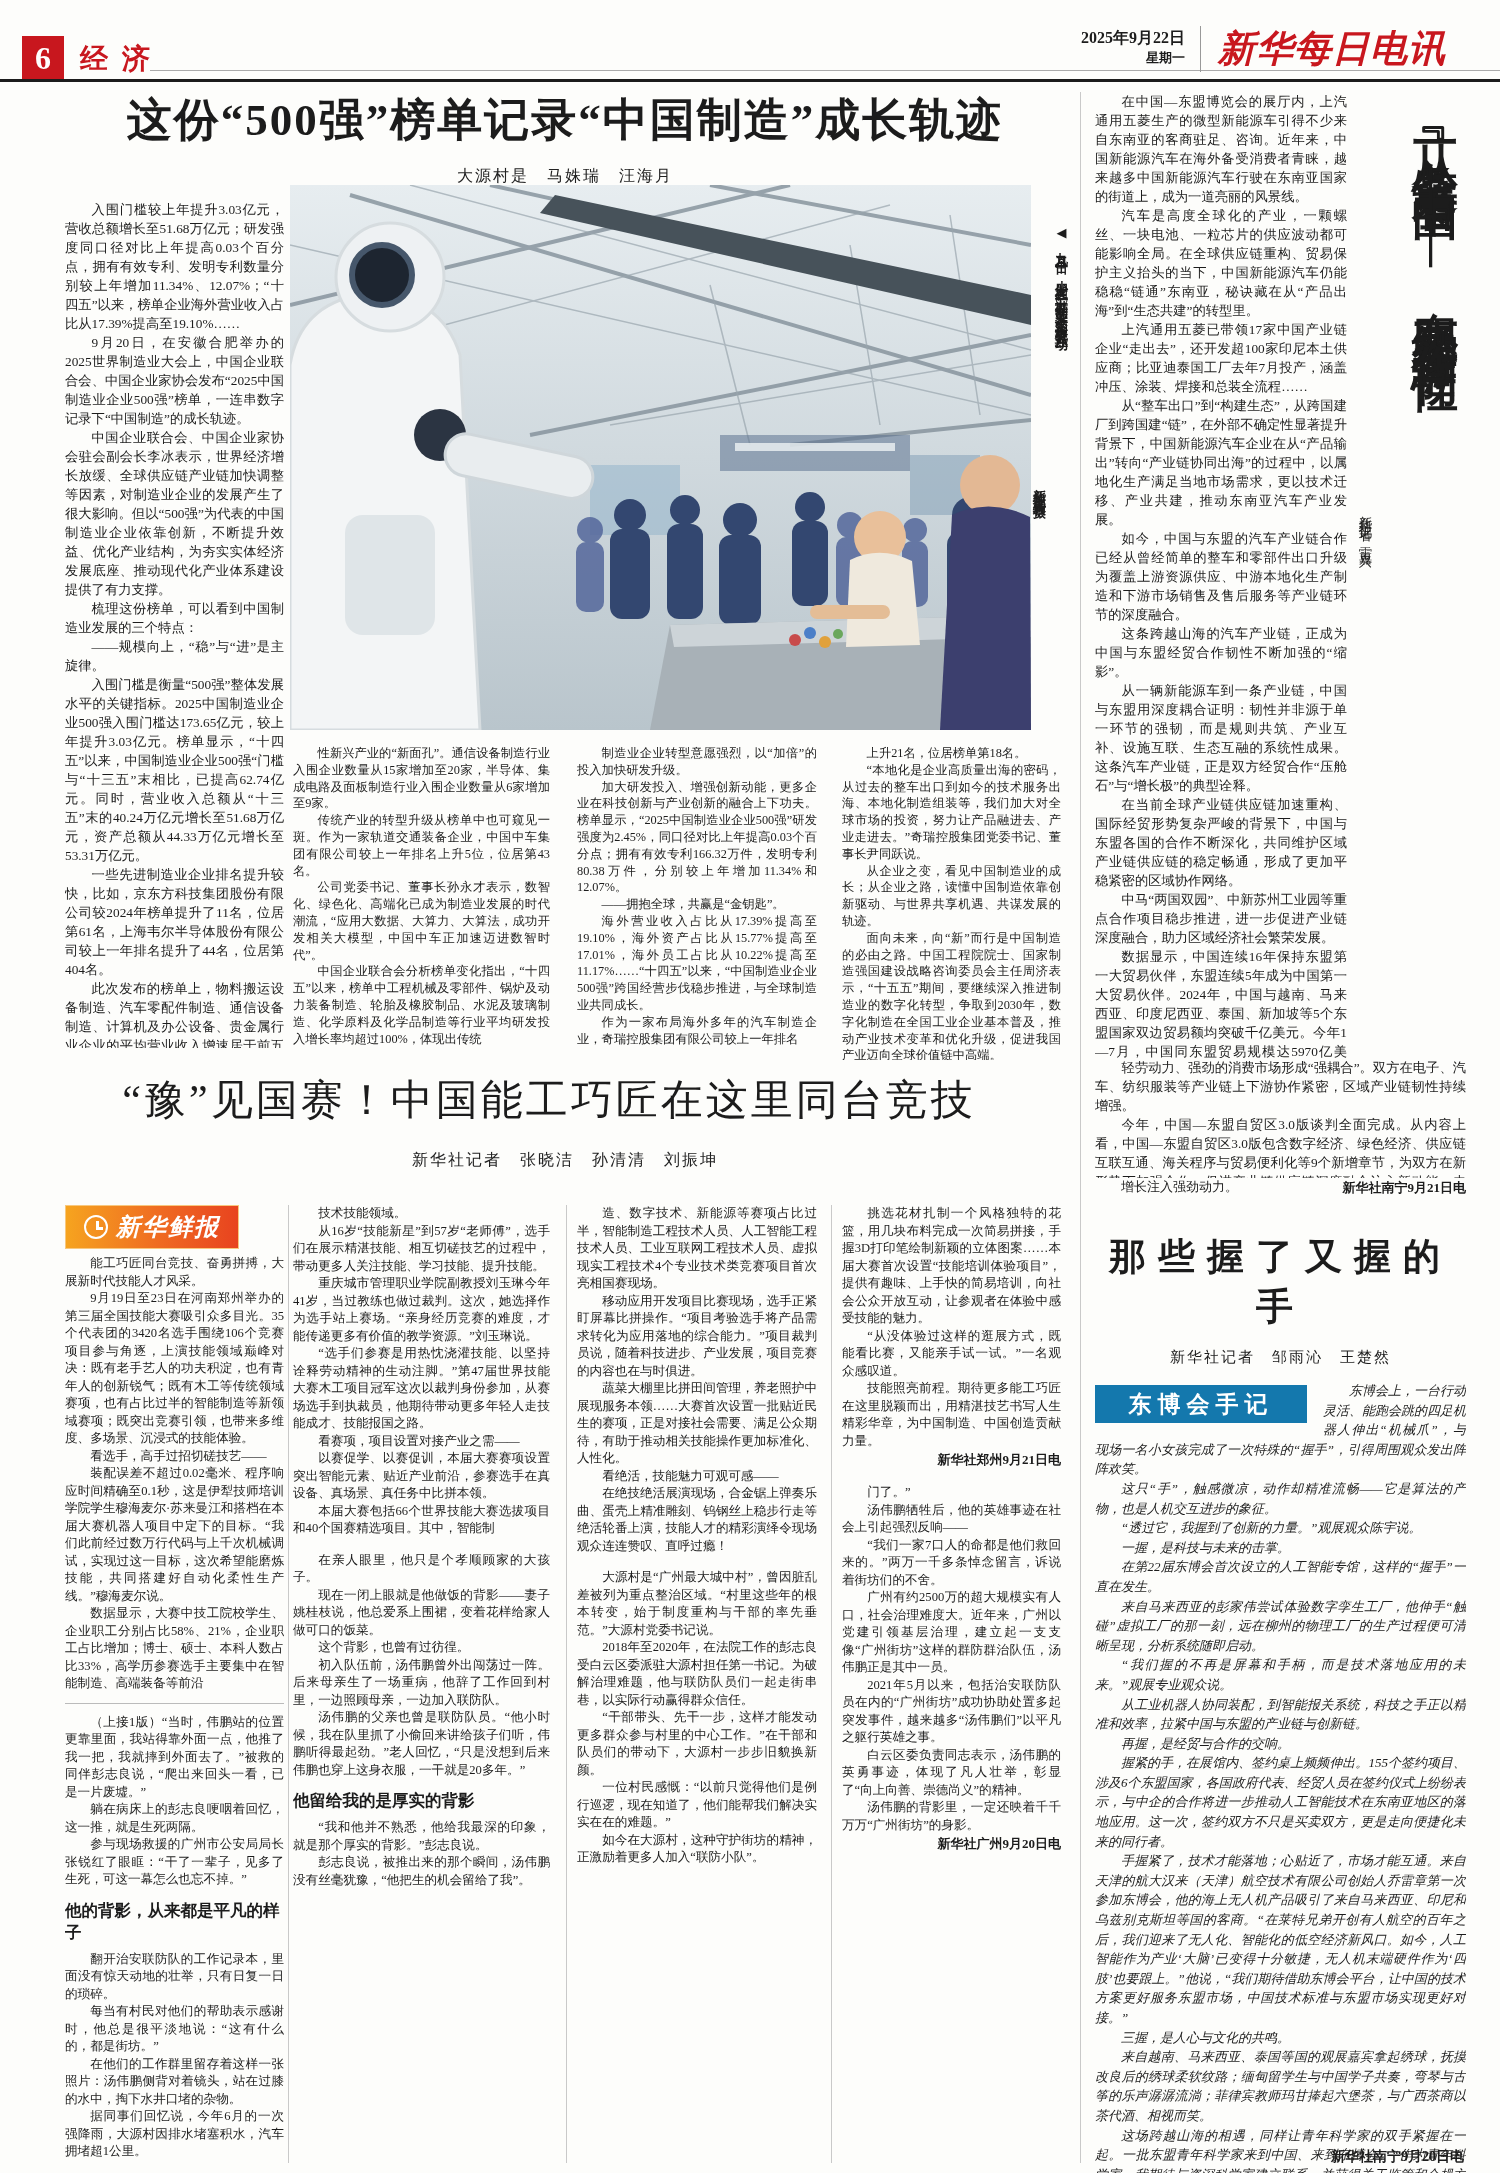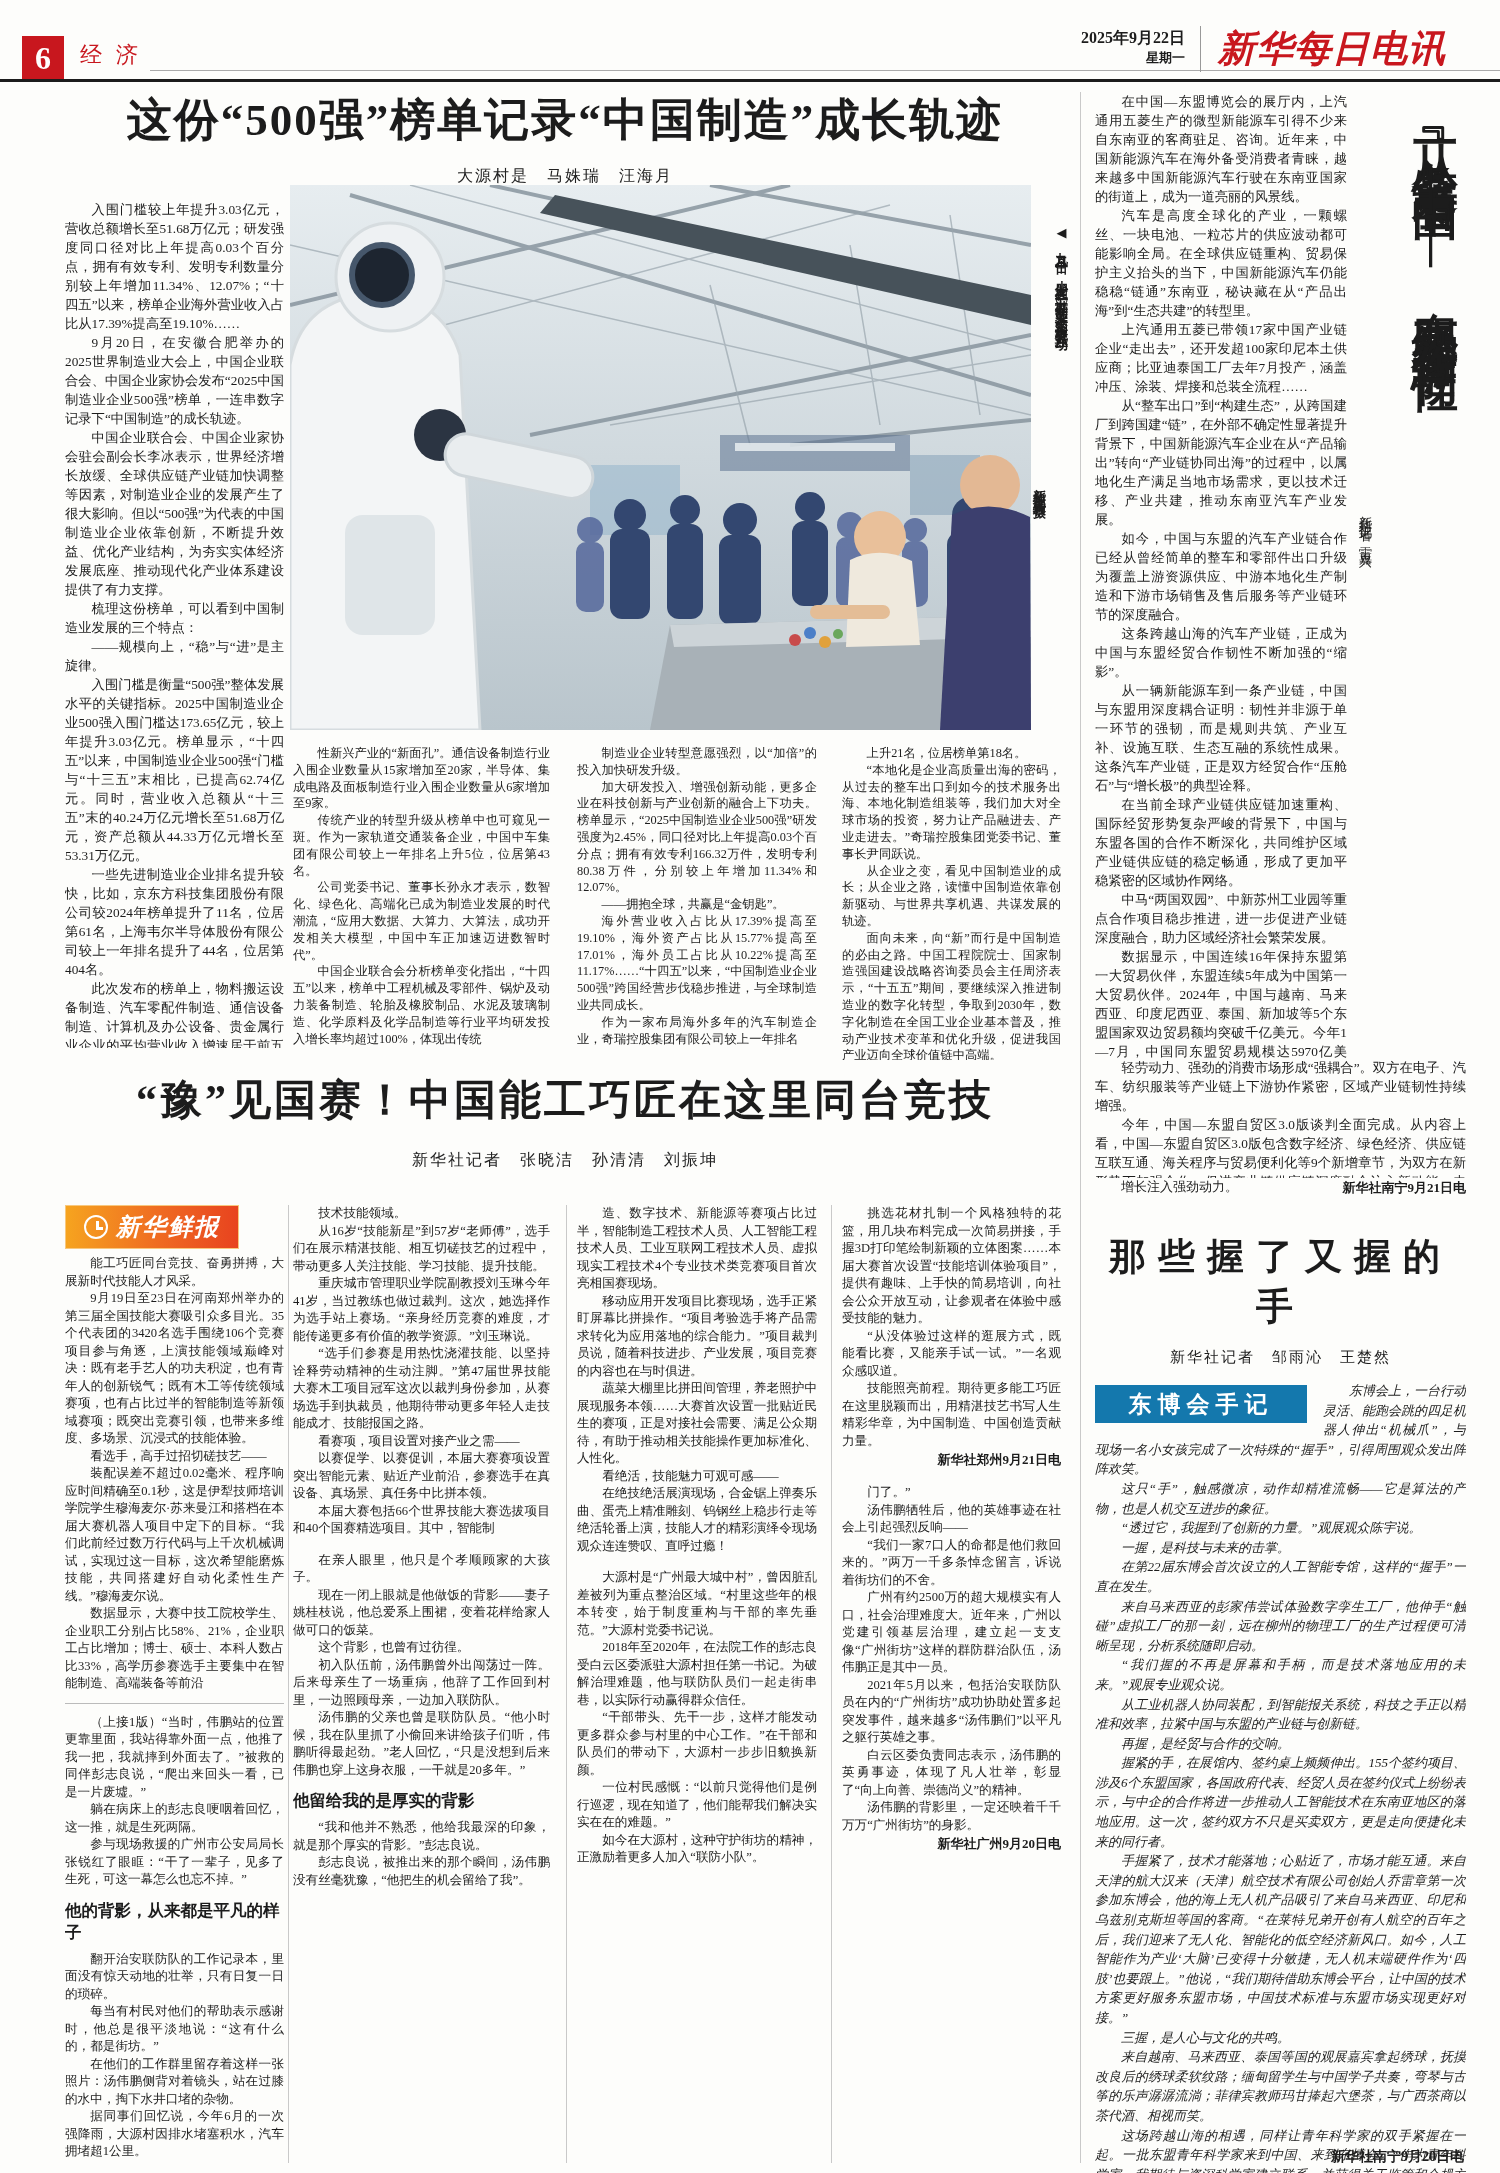--- a/index.html
+++ b/index.html
@@ -3,34 +3,34 @@
 <meta charset="utf-8">
 <style>
   * { margin:0; padding:0; box-sizing:border-box; }
   html,body { background:#e9e9e9; }
   #page { position:relative; width:1500px; height:2173px; background:#fdfdfb;
           font-family:"Liberation Serif","DejaVu Serif",serif; color:#1c1c1c; overflow:hidden; margin:0 auto; }
   .abs { position:absolute; }
   
   .pagenum { left:22px; top:36px; width:42px; height:44px; background:#c8171e; color:#fff;
              font-size:32px; font-weight:bold; text-align:center; line-height:44px; }
-  .section { left:80px; top:40px; color:#c8171e; font-size:22px; font-weight:normal; letter-spacing:14px; }
+  .section { left:80px; top:40px; color:#c8171e; font-size:28px; font-weight:bold; letter-spacing:14px; }
   .hairline { left:150px; top:70px; width:1350px; height:1px; background:#aaa; }
   .headrule { left:0; top:79px; width:1500px; height:3px; background:#1c1c1c; }
   .dateblock { left:985px; top:26px; width:200px; text-align:right; line-height:1.45; }
   .dateblock .d1 { font-size:16px; font-weight:bold; }
   .dateblock .d2 { font-size:13px; font-weight:bold; }
   .datedivider { left:1200px; top:26px; width:1px; height:46px; background:#999; }
   .masthead { left:1218px; top:24px; width:265px; color:#c8171e; font-size:37px; font-weight:bold;
               font-style:italic; letter-spacing:1px; white-space:nowrap; }
   
   .vrule { width:1px; background:#c9c9c9; }
   
   .h-main { left:65px; top:90px; width:1000px; text-align:center; font-size:45px; font-weight:900; letter-spacing:2px; }
-  .h-yu   { left:65px; top:1072px; width:1000px; text-align:center; font-size:42px; font-weight:700; letter-spacing:3px; }
+  .h-yu   { left:49px; top:1072px; width:1000px; text-align:center; font-size:42px; font-weight:400; letter-spacing:3px; }
   .byline-c { width:1000px; text-align:center; font-size:16px; color:#222; letter-spacing:2px; }
   
   .col { text-align:justify; overflow:hidden; }
   .col p.para { font-size:13.3px; line-height:19px; text-indent:2em; }
   .col.tight p.para { font-size:12.3px; line-height:16.8px; }
   .col.lower p.para { font-size:12.6px; line-height:17.5px; }
   .dateline { font-weight:bold; text-align:right; font-size:13px; line-height:20px; }
   .subhead { font-family:"Liberation Sans","DejaVu Sans",sans-serif; font-weight:bold; font-size:16.5px;
              line-height:22px; margin:10px 0 8px 0; text-align:left; }
   .colrule-h { border:none; border-top:1px solid #bbb; margin:10px 0; }

